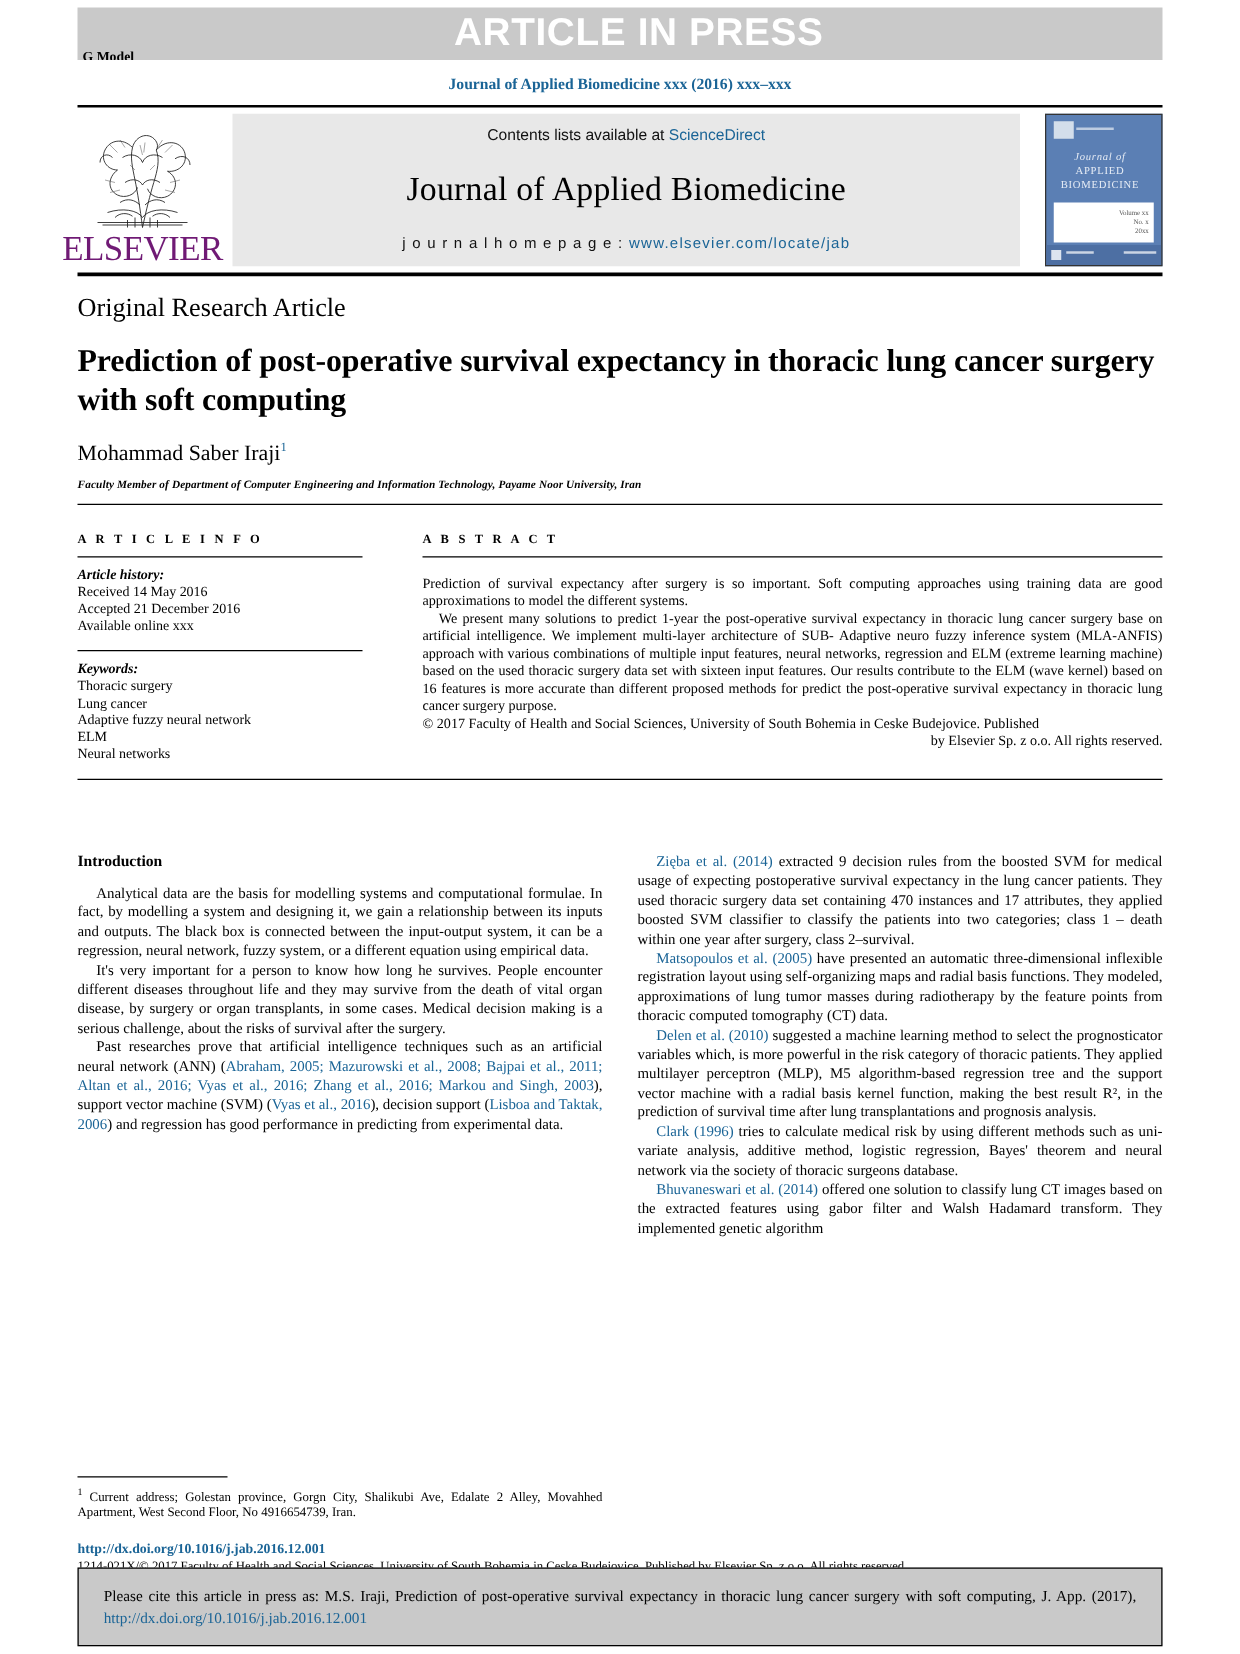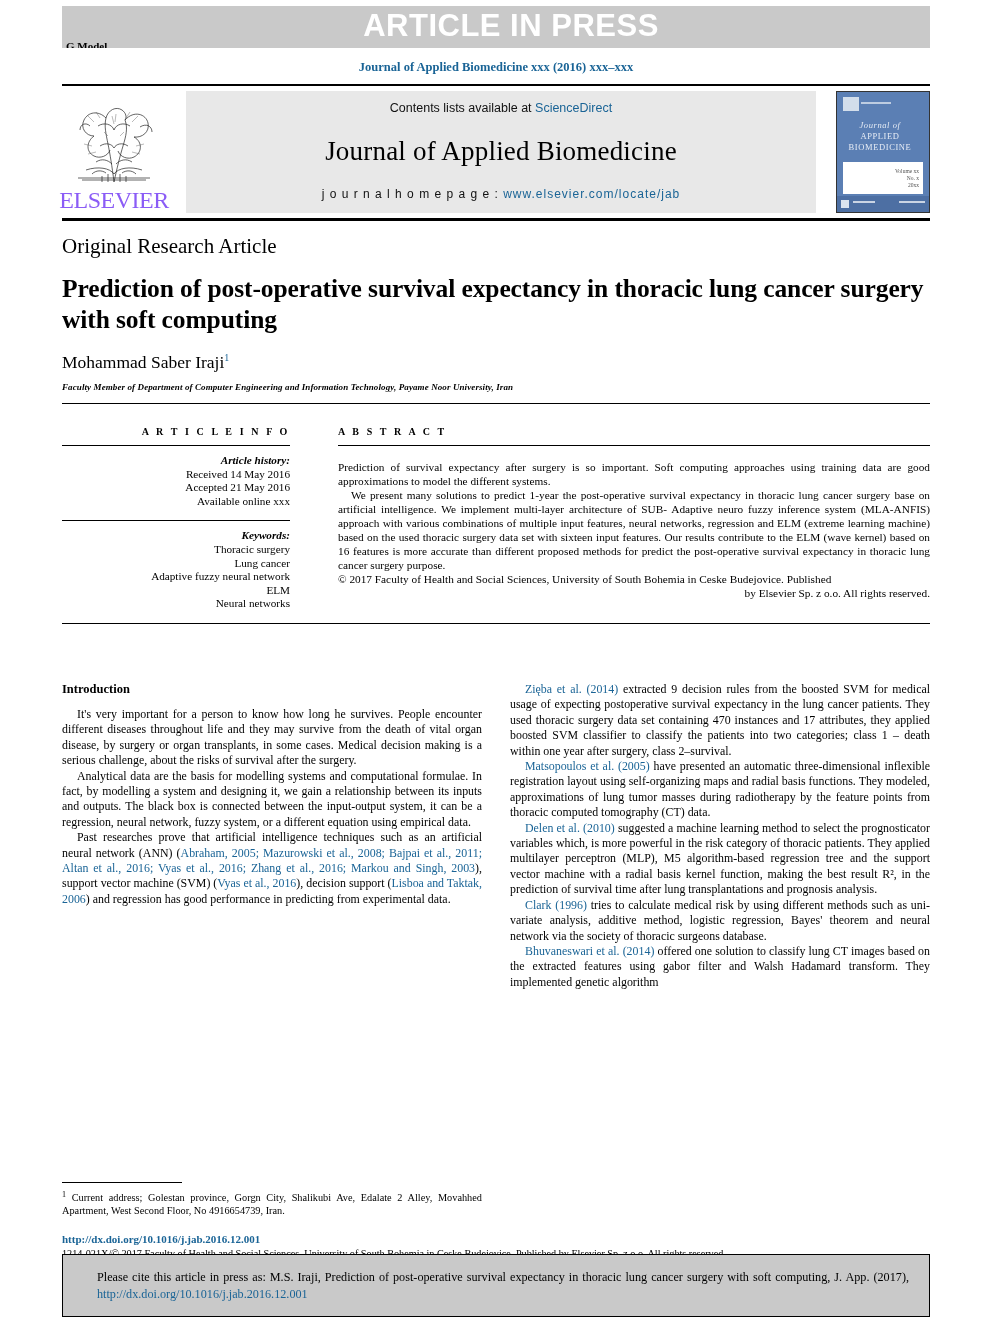--- a/index.html
+++ b/index.html
@@ -80,23 +80,23 @@
     display: flex;
     flex-direction: column;
     align-items: center;
     justify-content: flex-end;
     padding-bottom: 2px;
     box-sizing: border-box;
   }
   .tree-svg { display:block; }
   .elsevier-word {
     font-family: "Liberation Serif", serif;
-    font-size: 24px;
+    font-size: 28px;
     letter-spacing: -0.5px;
-    color: #8b5cf6;
+    color: #701a75;
     line-height: 22px;
     font-weight: normal;
     margin-top: 1px;
   }
   .masthead-center {
     flex: 1 1 auto;
     background: #e8e8e8;
     margin: 0 20px;
     display: flex;
     flex-direction: column;
@@ -208,21 +208,21 @@
   .head-rule {
     border-top: 1.2px solid #000;
     margin-top: 11px;
   }
 
   
   .info-abs {
     display: flex;
     margin-top: 22px;
   }
-  .col-info { width: 228px; flex: 0 0 228px; text-align: right; }
+  .col-info { width: 228px; flex: 0 0 228px; }
   .col-abs  { flex: 1 1 auto; margin-left: 48px; }
   .sec-label {
     font-family: "Liberation Serif", serif;
     font-weight: bold;
     font-size: 10px;
     letter-spacing: 2.6px;
   }
   .thin-rule { border-top: 1.1px solid #000; margin-top: 8px; }
   .info-block {
     font-family: "Liberation Serif", serif;
@@ -299,21 +299,21 @@
   }
 
   
   .cite-box {
     position: absolute;
     left: 62px; right: 62px;
     bottom: 12px;
     background: #c9c9c9;
     border: 1.6px solid #000;
     box-sizing: border-box;
-    padding: 14px 20px 13px 34px;
+    padding: 14px 20px 13px 20px;
   }
   .cite-text {
     font-family: "Liberation Serif", serif;
     font-size: 12.2px;
     line-height: 17px;
     text-align: justify;
   }
   .cite-text .doi { color: #1a6496; }
 </style>
 </head>
@@ -410,21 +410,21 @@
   <div class="head-rule"></div>
 
   <div class="info-abs">
 
     <div class="col-info">
       <div class="sec-label">A R T I C L E   I N F O</div>
       <div class="thin-rule"></div>
       <div class="info-block">
         <div class="hdr">Article history:</div>
         <div>Received 14 May 2016</div>
-        <div>Accepted 21 May 2016</div>
+        <div>Accepted 21 December 2016</div>
         <div>Available online xxx</div>
       </div>
       <div class="kw-rule"></div>
       <div class="info-block">
         <div class="hdr">Keywords:</div>
         <div>Thoracic surgery</div>
         <div>Lung cancer</div>
         <div>Adaptive fuzzy neural network</div>
         <div>ELM</div>
         <div>Neural networks</div>
@@ -444,22 +444,22 @@
       </div>
     </div>
   </div>
   <div class="abs-rule"></div>
 
   <div class="body-cols">
 
     <div class="bcol left">
       <div class="sec-head">Introduction</div>
       <div class="btext">
+        <p>Analytical data are the basis for modelling systems and computational formulae. In fact, by modelling a system and designing it, we gain a relationship between its inputs and outputs. The black box is connected between the input-output system, it can be a regression, neural network, fuzzy system, or a different equation using empirical data.</p>
         <p>It's very important for a person to know how long he survives. People encounter different diseases throughout life and they may survive from the death of vital organ disease, by surgery or organ transplants, in some cases. Medical decision making is a serious challenge, about the risks of survival after the surgery.</p>
-        <p>Analytical data are the basis for modelling systems and computational formulae. In fact, by modelling a system and designing it, we gain a relationship between its inputs and outputs. The black box is connected between the input-output system, it can be a regression, neural network, fuzzy system, or a different equation using empirical data.</p>
         <p id="left-p3"><span>Past researches prove that artificial intelligence techniques such as an artificial neural network (ANN) (</span><span class="ref">Abraham, 2005; Mazurowski et al., 2008; Bajpai et al., 2011; Altan et al., 2016; Vyas et al., 2016; Zhang et al., 2016; Markou and Singh, 2003</span><span>), support vector machine (SVM) (</span><span class="ref">Vyas et al., 2016</span><span>), decision support (</span><span class="ref">Lisboa and Taktak, 2006</span><span>) and regression has good performance in predicting from experimental data.</span></p>
       </div>
     </div>
 
     <div class="bcol right">
       <div class="btext" id="right-col">
           <p><span class="ref">Zięba et al. (2014)</span><span> extracted 9 decision rules from the boosted SVM for medical usage of expecting postoperative survival expectancy in the lung cancer patients. They used thoracic surgery data set containing 470 instances and 17 attributes, they applied boosted SVM classifier to classify the patients into two categories; class 1 – death within one year after surgery, class 2–survival.</span></p>
           <p><span class="ref">Matsopoulos et al. (2005)</span><span> have presented an automatic three-dimensional inflexible registration layout using self-organizing maps and radial basis functions. They modeled, approximations of lung tumor masses during radiotherapy by the feature points from thoracic computed tomography (CT) data.</span></p>
           <p><span class="ref">Delen et al. (2010)</span><span> suggested a machine learning method to select the prognosticator variables which, is more powerful in the risk category of thoracic patients. They applied multilayer perceptron (MLP), M5 algorithm-based regression tree and the support vector machine with a radial basis kernel function, making the best result R², in the prediction of survival time after lung transplantations and prognosis analysis.</span></p>
           <p><span class="ref">Clark (1996)</span><span> tries to calculate medical risk by using different methods such as uni-variate analysis, additive method, logistic regression, Bayes' theorem and neural network via the society of thoracic surgeons database.</span></p>

